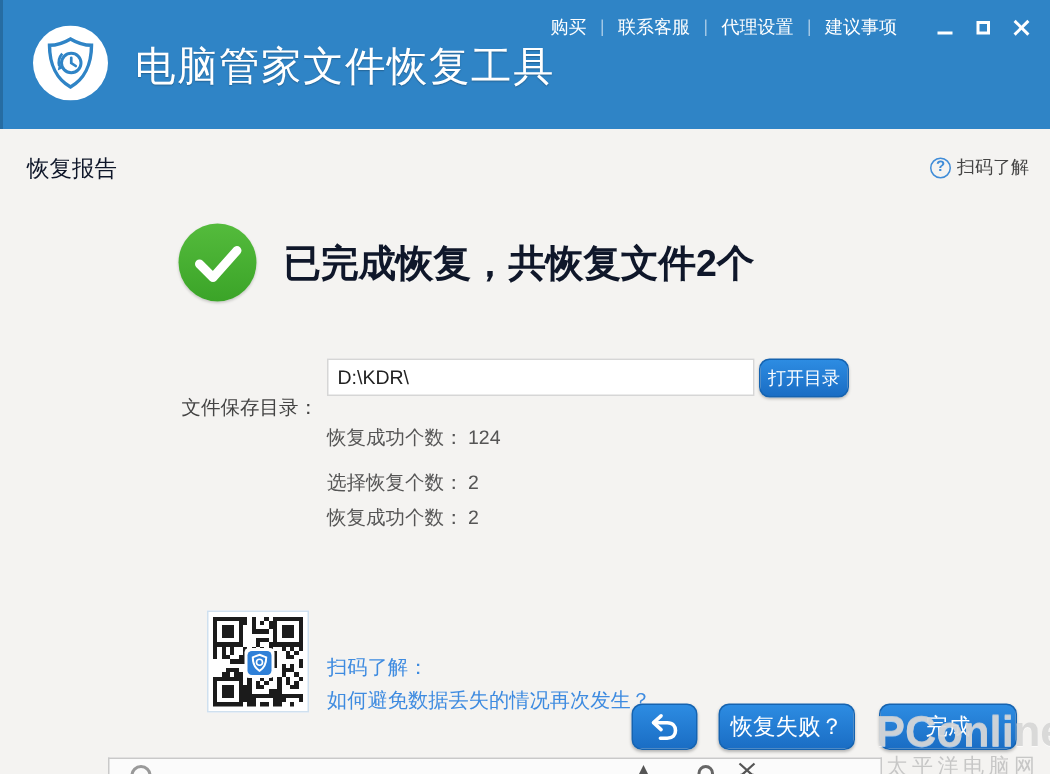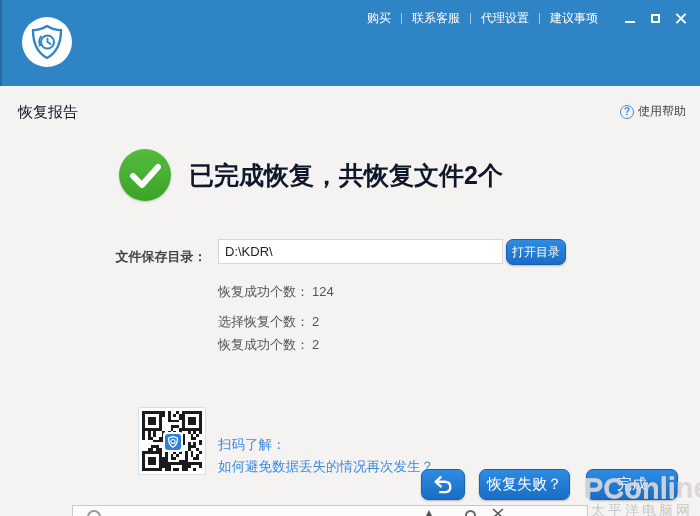--- a/index.html
+++ b/index.html
@@ -33,22 +33,22 @@
   .help-label { font-size:12px; color:#444; }
 
   
   .okwrap { position:absolute; left:119px; top:149px; height:52px; display:flex; align-items:center; }
   .okcircle { width:52px; height:52px; border-radius:50%;
               background:linear-gradient(#54bb3c,#3ba428); box-shadow:0 1px 2px rgba(0,0,0,0.2);
               display:flex; align-items:center; justify-content:center; }
   .oktext { margin-left:18px; font-size:25px; font-weight:600; color:#0f172a; white-space:nowrap; }
 
   
-  .dir-label { position:absolute; left:110px; top:248px; width:102px; text-align:center;
-               font-size:13px; color:#444; white-space:nowrap;font-weight:bold; }
+  .dir-label { position:absolute; left:110px; top:263px; width:102px; text-align:right;
+               font-size:13px; color:#444; white-space:nowrap; }
   .dir-input { position:absolute; left:218px; top:239px; width:285px; height:25px;
                border:1px solid #d6d6d6; background:#fff; font-size:13px; color:#222;
                padding:0 6px; font-family:inherit; }
   .btn-blue { background:linear-gradient(#2d8ce2,#1a6dc4); border:1px solid #1563b0;
               color:#fff; border-radius:7px; cursor:pointer; font-family:inherit;
               box-shadow:0 1px 2px rgba(0,0,0,0.25); }
   .open-btn { position:absolute; left:506px; top:239px; width:60px; height:26px; font-size:12px; }
 
   
   .stat { position:absolute; left:218px; font-size:13px; color:#555; white-space:nowrap; }
@@ -120,26 +120,27 @@
     <div class="logo">
       <svg viewBox="0 0 50 50" width="50" height="50">
         <circle cx="25" cy="25" r="25" fill="#ffffff"></circle>
         <path d="M25 9 C30 12 35 13.2 39 13.2 C39 26 34 36 25 41 C16 36 11 26 11 13.2 C15 13.2 20 12 25 9 Z" fill="none" stroke="#2f84c6" stroke-width="2.3"></path>
         <circle cx="25.5" cy="25" r="6.5" fill="none" stroke="#2f84c6" stroke-width="2"></circle>
         <path d="M25.5 21.5 V25 L28.5 27" fill="none" stroke="#2f84c6" stroke-width="1.8" stroke-linecap="round"></path>
         <path d="M17.5 27 A9 9 0 0 1 19.5 18.8" fill="none" stroke="#2f84c6" stroke-width="1.8"></path>
         <path d="M16.5 30 L17.3 26 L20.8 28 Z" fill="#2f84c6"></path>
       </svg>
     </div>
+    <div class="apptitle">电脑管家文件恢复工具</div>
   </div>
 
   <div class="subtitle">恢复报告</div>
   <div class="help">
     <span class="help-q">?</span>
-    <span class="help-label">使用帮助</span>
+    <span class="help-label">扫码了解</span>
   </div>
 
   <div class="okwrap">
     <div class="okcircle">
       <svg viewBox="0 0 52 52" width="52" height="52">
         <path d="M14 27 L23 36 L39 18" fill="none" stroke="#ffffff" stroke-width="6" stroke-linecap="round" stroke-linejoin="round"></path>
       </svg>
     </div>
     <div class="oktext">已完成恢复，共恢复文件2个</div>
   </div>

